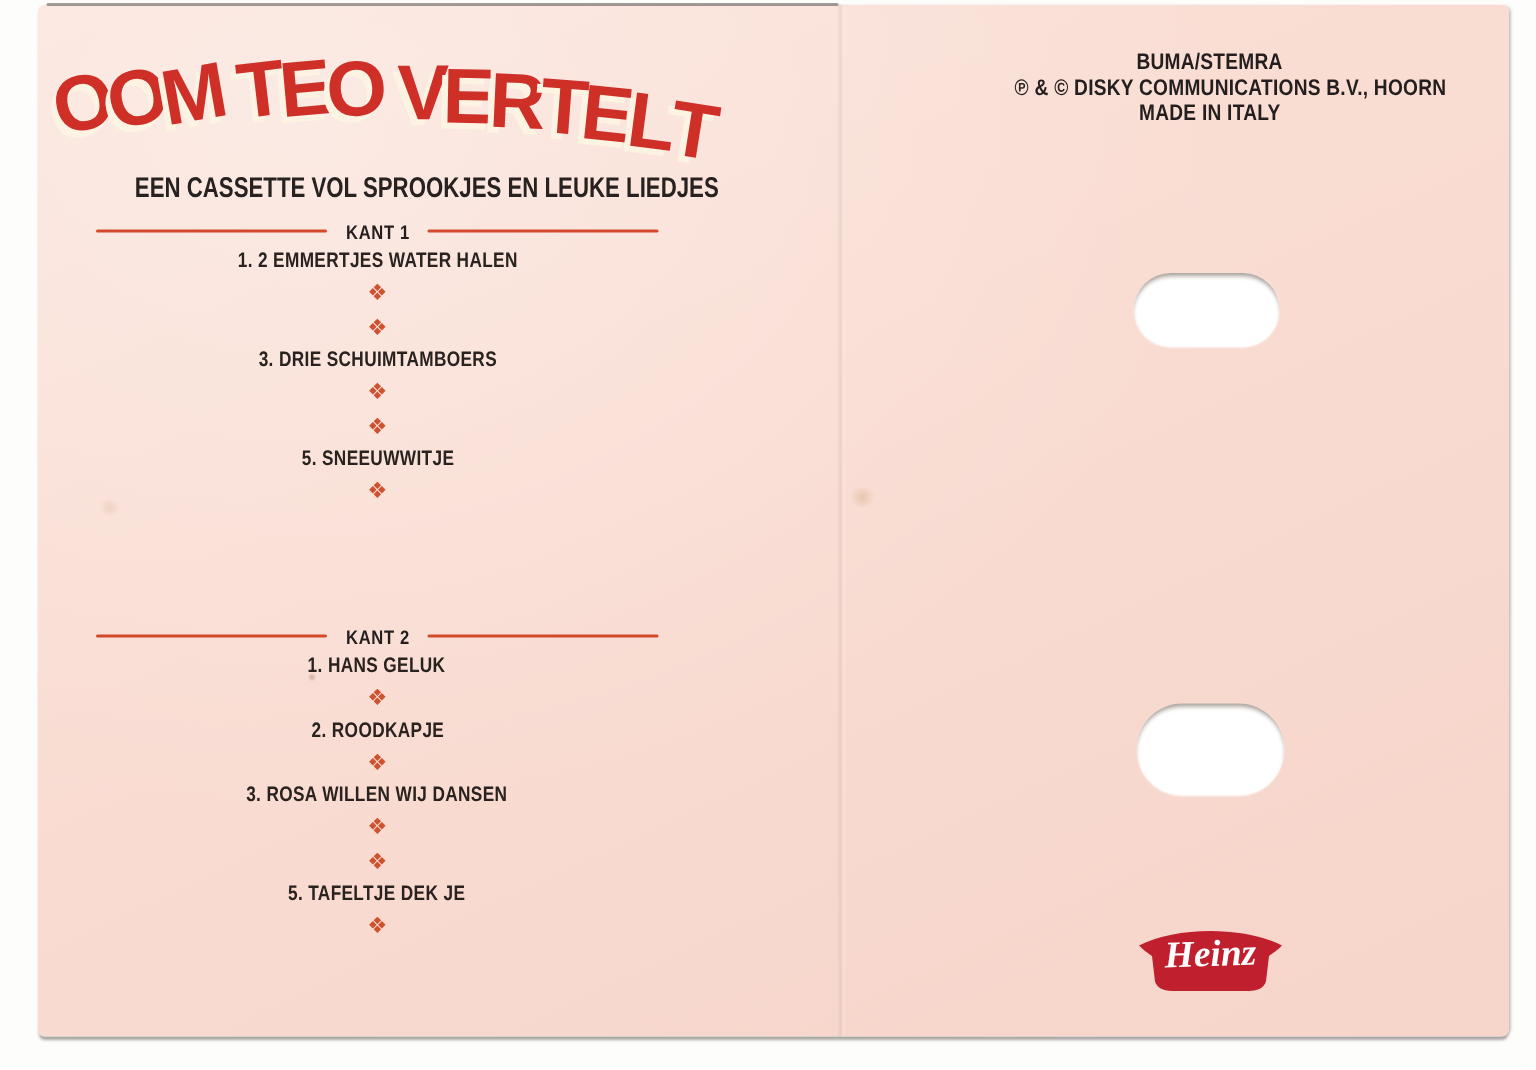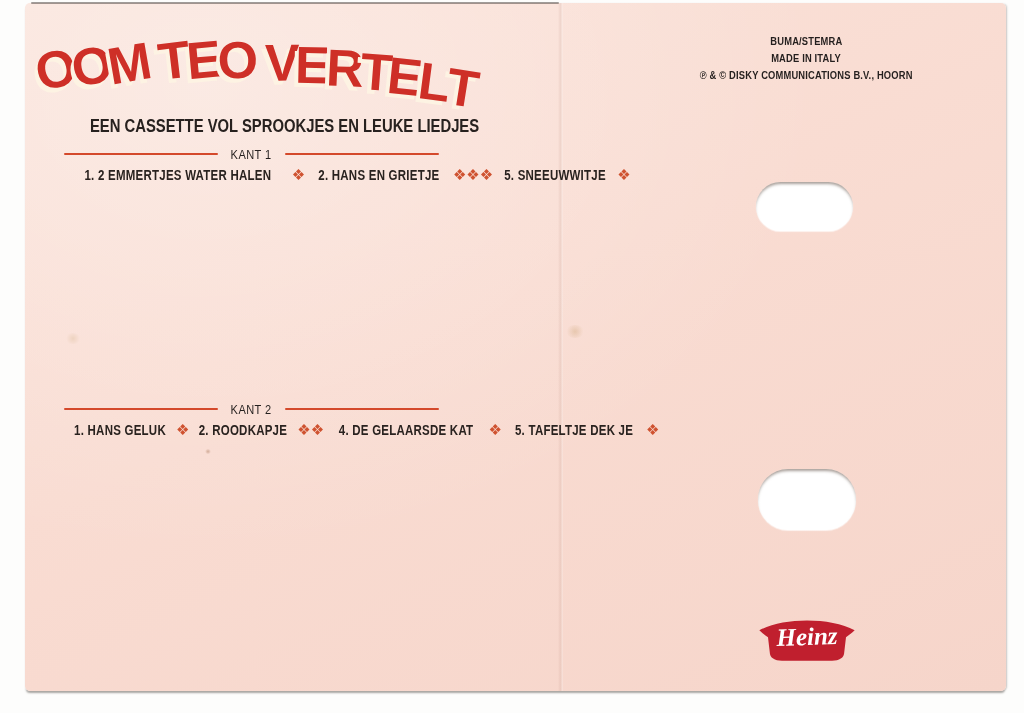--- a/index.html
+++ b/index.html
@@ -36,35 +36,35 @@
            text-shadow:-4px 4px 0 #fdf3e3; }
 
   .card-subtitle { position:absolute; left:10px; top:112px; width:440px;
                    text-align:right; font-weight:bold; font-size:19px;
                    color:#27211f; }
   .condense { display:inline-block; transform:scaleX(0.78); transform-origin:center; white-space:nowrap; }
 
   
   .side { position:absolute; left:39px; width:375px; }
   .side1 { top:142px; }
-  .side2 { top:397px; }
+  .side2 { top:412px; }
   .side-header { display:flex; align-items:center; gap:9px; height:18px; }
   .rule { flex:1; height:2px; background:#d4492b; border-radius:1px; }
-  .side-label { font-weight:normal; font-size:13px; color:#241f1e; }
+  .side-label { font-weight:bold; font-size:13px; color:#241f1e; }
   .side-label .condense { transform:scaleX(0.85); letter-spacing:0.5px; }
-  .tracks { display:flex; flex-direction:row; align-items:center; }
+  .tracks { display:flex; flex-direction:column; align-items:center; }
   .track-row { height:20px; display:flex; align-items:center; justify-content:center;
                font-weight:bold; font-size:14px; color:#29221f; white-space:nowrap; }
   .track-row .condense { transform:scaleX(0.82); letter-spacing:0.3px; }
   .sep-row { height:23px; display:flex; align-items:center; justify-content:center;
              font-size:15px; color:#cf5230; }
 
   
   .publisher { position:absolute; left:626px; top:30px; width:310px;
-               text-align:center; font-weight:bold; font-size:11px;
+               text-align:center; font-weight:bold; font-size:15px;
                line-height:17px; color:#241f1e; }
   .publisher .condense { transform:scaleX(0.85); letter-spacing:0.2px; }
 
   .hole { position:absolute; background:#ffffff;
           box-shadow: inset 0 3px 3px -1px rgba(110,95,85,0.60), 0 1px 1px rgba(255,255,255,0.70); }
   .hole1 { left:731px; top:179px; width:97px; height:49px; border-radius:25px; }
   .hole2 { left:733px; top:466px; width:98px; height:61px; border-radius:30px; }
 
   .heinz { position:absolute; left:730px; top:611px; width:104px; height:50px; }
   .heinz svg { position:absolute; left:0; top:0; width:100%; height:100%; }
@@ -96,25 +96,25 @@
         <span class="side-label"><span class="condense">KANT 1</span></span>
         <span class="rule"></span>
       </div>
       <div class="tracks">
         <div class="track-row">
             <span class="condense">1. 2 EMMERTJES WATER HALEN</span>
           </div>
         <div class="sep-row">
             <span>❖</span>
           </div>
-        <div class="track-row">
-            <span class="condense">2. HANS EN GRIETJE</span>
-          </div>
         <div class="sep-row">
             <span>❖</span>
+          </div>
+        <div class="track-row">
+            <span class="condense">3. DRIE SCHUIMTAMBOERS</span>
           </div>
         <div class="sep-row">
             <span>❖</span>
           </div>
         <div class="sep-row">
             <span>❖</span>
           </div>
         <div class="track-row">
             <span class="condense">5. SNEEUWWITJE</span>
           </div>
@@ -136,42 +136,42 @@
           </div>
         <div class="sep-row">
             <span>❖</span>
           </div>
         <div class="track-row">
             <span class="condense">2. ROODKAPJE</span>
           </div>
         <div class="sep-row">
             <span>❖</span>
           </div>
+        <div class="track-row">
+            <span class="condense">3. ROSA WILLEN WIJ DANSEN</span>
+          </div>
         <div class="sep-row">
             <span>❖</span>
-          </div>
-        <div class="track-row">
-            <span class="condense">4. DE GELAARSDE KAT</span>
           </div>
         <div class="sep-row">
             <span>❖</span>
           </div>
         <div class="track-row">
             <span class="condense">5. TAFELTJE DEK JE</span>
           </div>
         <div class="sep-row">
             <span>❖</span>
           </div>
       </div>
     </div>
 
     <div class="publisher">
       <div><span class="condense">BUMA/STEMRA</span></div>
+      <div><span class="condense">℗ &amp; © DISKY COMMUNICATIONS B.V., HOORN</span></div>
       <div><span class="condense">MADE IN ITALY</span></div>
-      <div><span class="condense">℗ &amp; © DISKY COMMUNICATIONS B.V., HOORN</span></div>
     </div>
 
     <div class="hole hole1"></div>
     <div class="hole hole2"></div>
 
     <div class="heinz">
       <svg viewBox="0 0 120 56">
         <path d="M5 18 C 33 3, 87 3, 115 18 C 111 22, 108 24, 105 26 L 103 43 C 103 50, 97 53, 89 53 L 31 53 C 23 53, 17 50, 17 43 L 15 26 C 12 24, 9 22, 5 18 Z" fill="#c01f2e"></path>
       </svg>
       <div class="heinz-text">Heinz</div>

